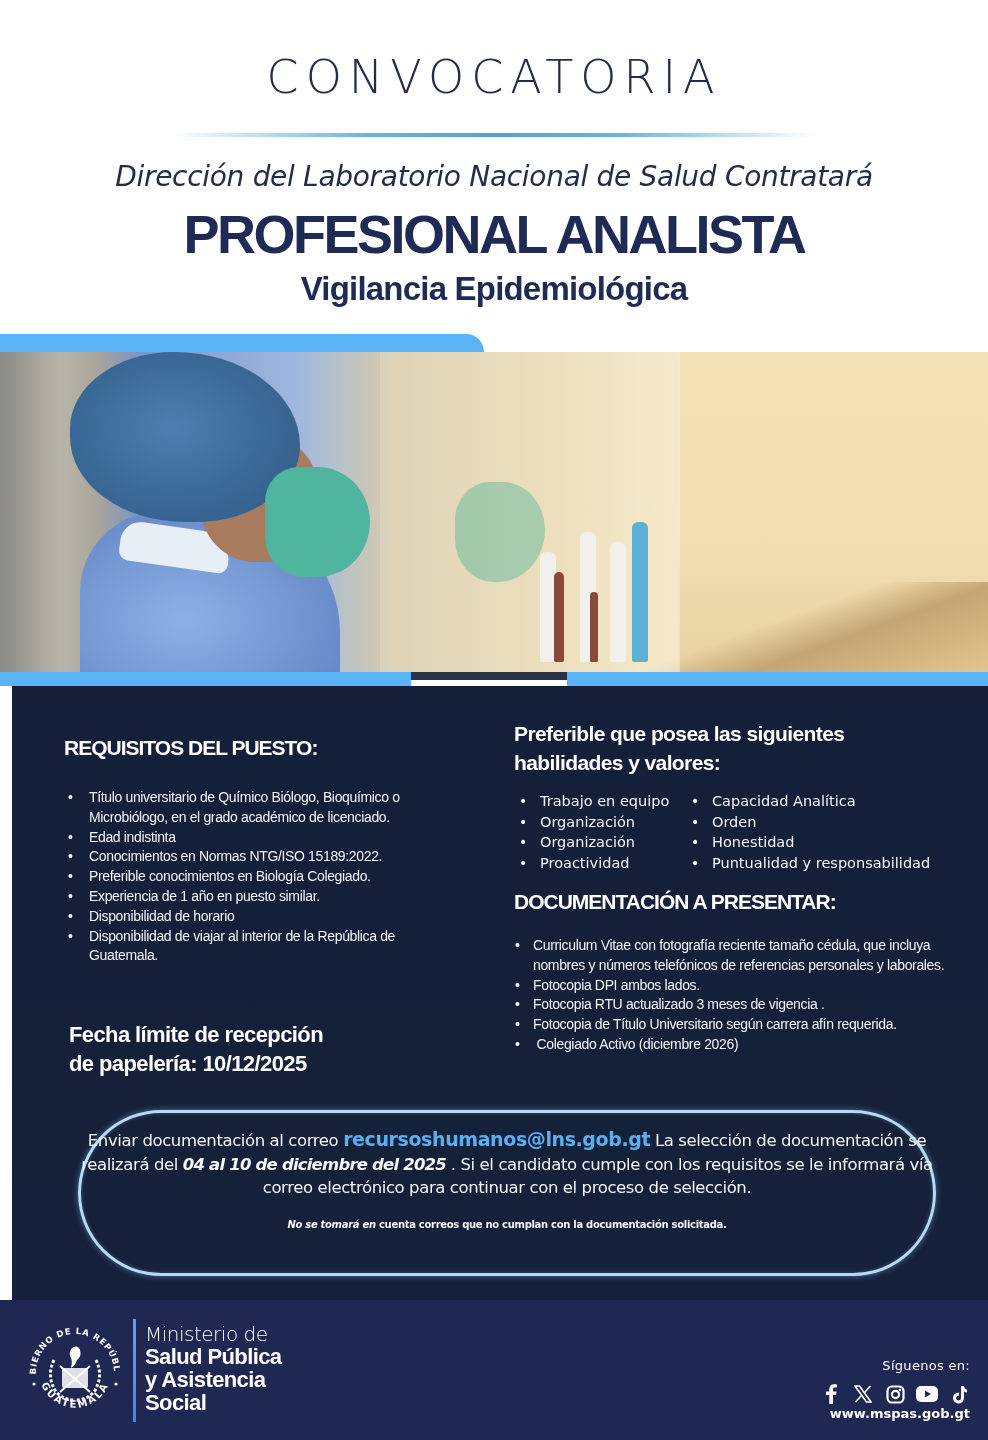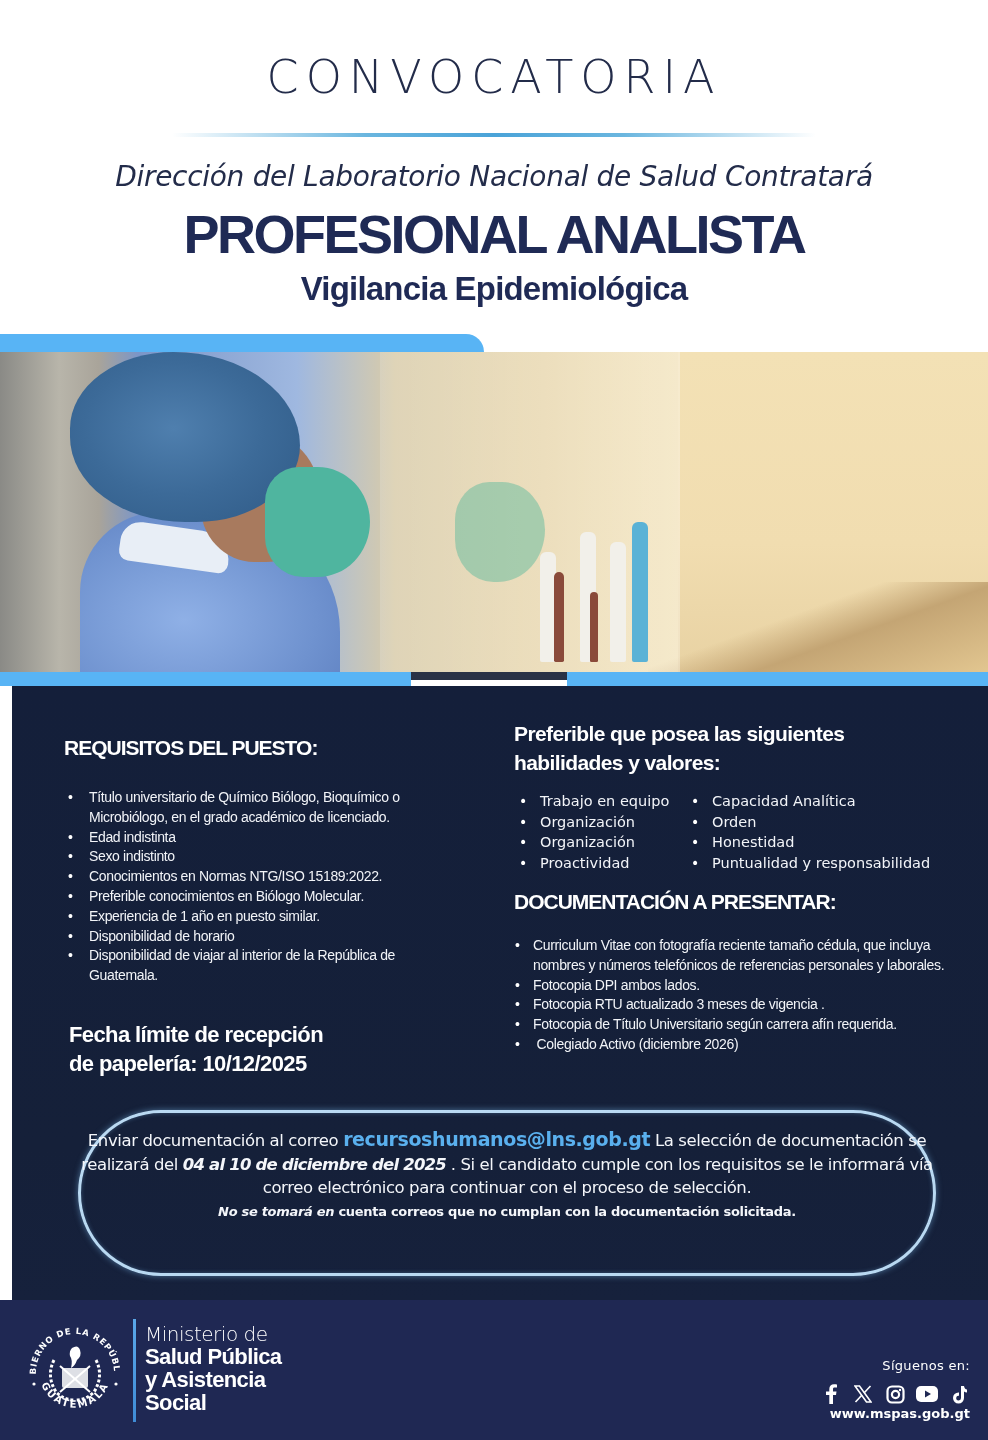--- a/index.html
+++ b/index.html
@@ -95,21 +95,21 @@
 
     .notice {
       position: absolute; left: 66px; top: 424px; width: 858px; height: 166px;
       border: 3px solid #b9d9f2; border-radius: 95px;
       box-shadow: 0 0 6px rgba(120,180,230,0.55), inset 0 0 4px rgba(120,180,230,0.35);
       text-align: center; padding-top: 15px;
     }
     .notice p { font-family: "DejaVu Sans", sans-serif; font-size: 16.5px; line-height: 23.5px; color: #f4f6fa; letter-spacing: -0.4px; }
     .notice .email { color: #5ab0ee; font-weight: 700; font-size: 19px; }
     .notice .dates { font-weight: 700; letter-spacing: -0.8px; font-style: italic; }
-    .notice .warning { font-weight: 700; font-size: 13px; letter-spacing: -0.3px; }
+    .notice .warning { margin-top: 13px; font-weight: 700; font-size: 10px; letter-spacing: -0.3px; }
     .notice .warning em { font-style: italic; }
 
     
     .footer { position: absolute; left: 0; top: 1300px; width: 988px; height: 140px; background: #1f2853; }
     .seal { position: absolute; left: 22px; top: 20px; width: 106px; height: 106px; }
     .vline { position: absolute; left: 133px; top: 19px; width: 3px; height: 103px; background: linear-gradient(180deg, #5aa7e8, #3f8cd6); }
     .ministry { position: absolute; left: 145px; top: 23px; color: #ffffff; }
     .ministry .l1 { font-family: "DejaVu Sans", sans-serif; font-weight: 300; font-size: 20px; line-height: 22px; letter-spacing: -0.5px; }
     .ministry .l2 { font-family: "Liberation Sans", sans-serif; font-weight: 700; font-size: 22px; line-height: 23px; letter-spacing: -0.6px; }
     .follow { position: absolute; right: 18px; top: 58px; text-align: right; color: #ffffff; }
@@ -152,23 +152,22 @@
 <div class="band-left"></div>
 <div class="band-mid"></div>
 <div class="band-right"></div>
 
 <div class="main">
 
   <div class="h-section req-title">REQUISITOS DEL PUESTO:</div>
   <ul class="req-list">
     <li>Título universitario de Químico Biólogo, Bioquímico o Microbiólogo, en el grado académico de licenciado.</li>
     <li>Edad indistinta</li>
-    <li>Sexo indistinto</li>
     <li>Conocimientos en Normas NTG/ISO 15189:2022.</li>
-    <li>Preferible conocimientos en Biólogo Molecular.</li>
+    <li>Preferible conocimientos en Biología Colegiado.</li>
     <li>Experiencia de 1 año  en puesto similar.</li>
     <li>Disponibilidad de horario</li>
     <li>Disponibilidad de viajar al interior de la República de Guatemala.</li>
   </ul>
 
   <div class="h-section deadline">
     <div>Fecha límite de recepción</div>
     <div>de papelería: 10/12/2025</div>
   </div>
 

